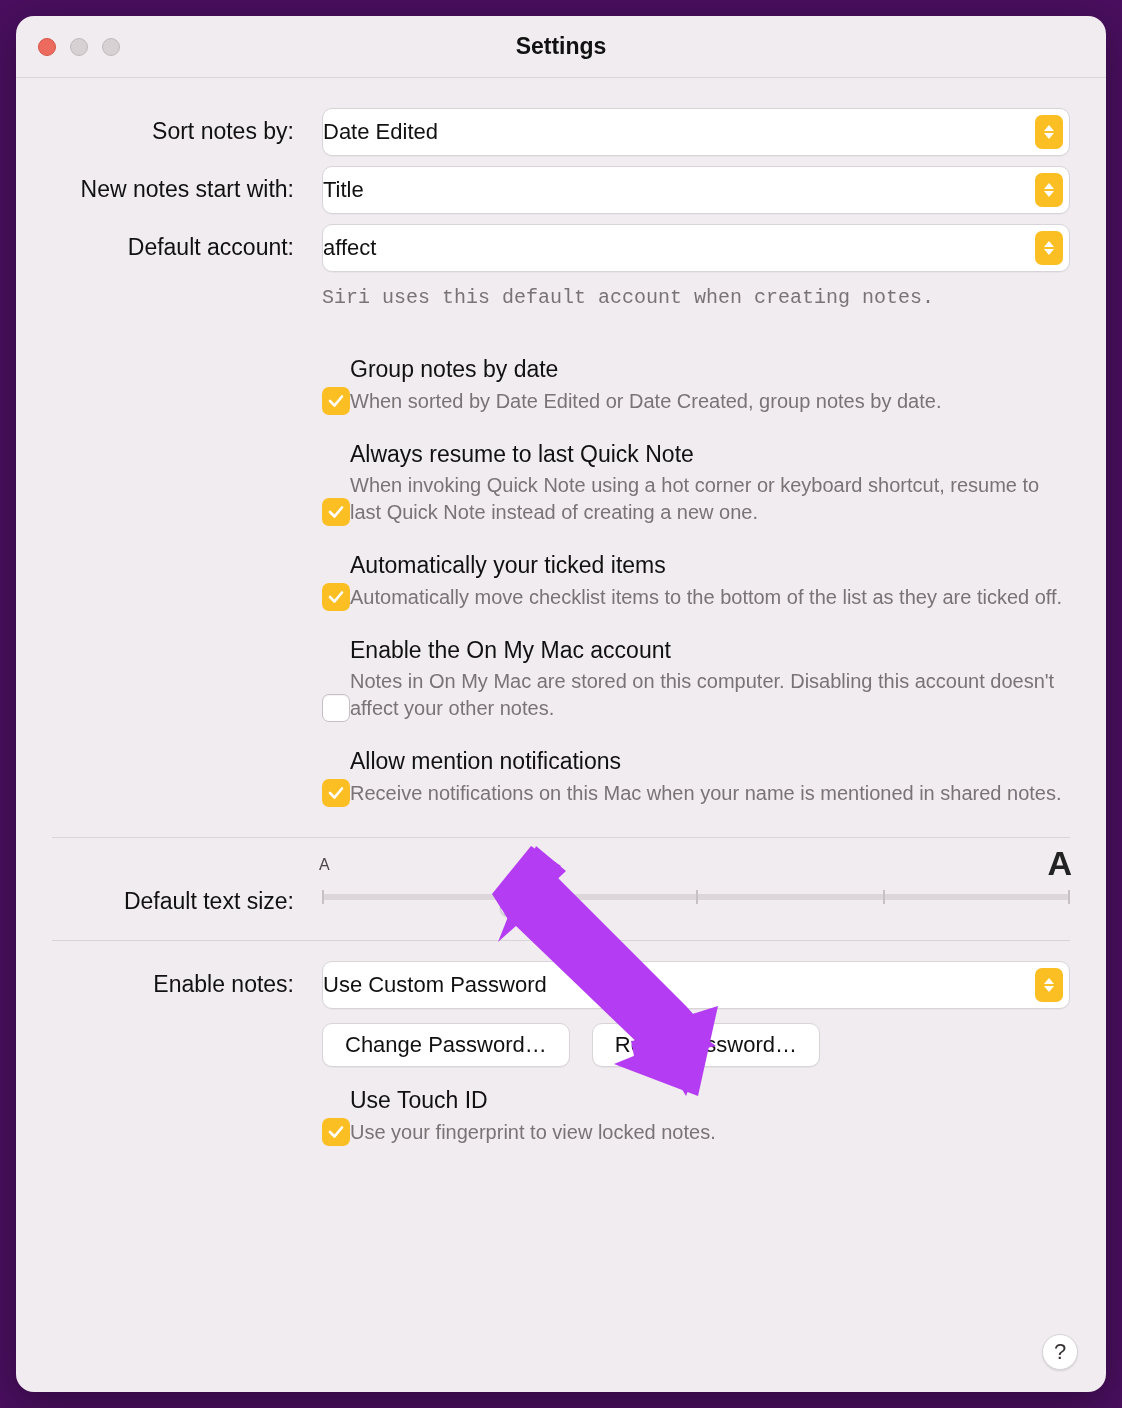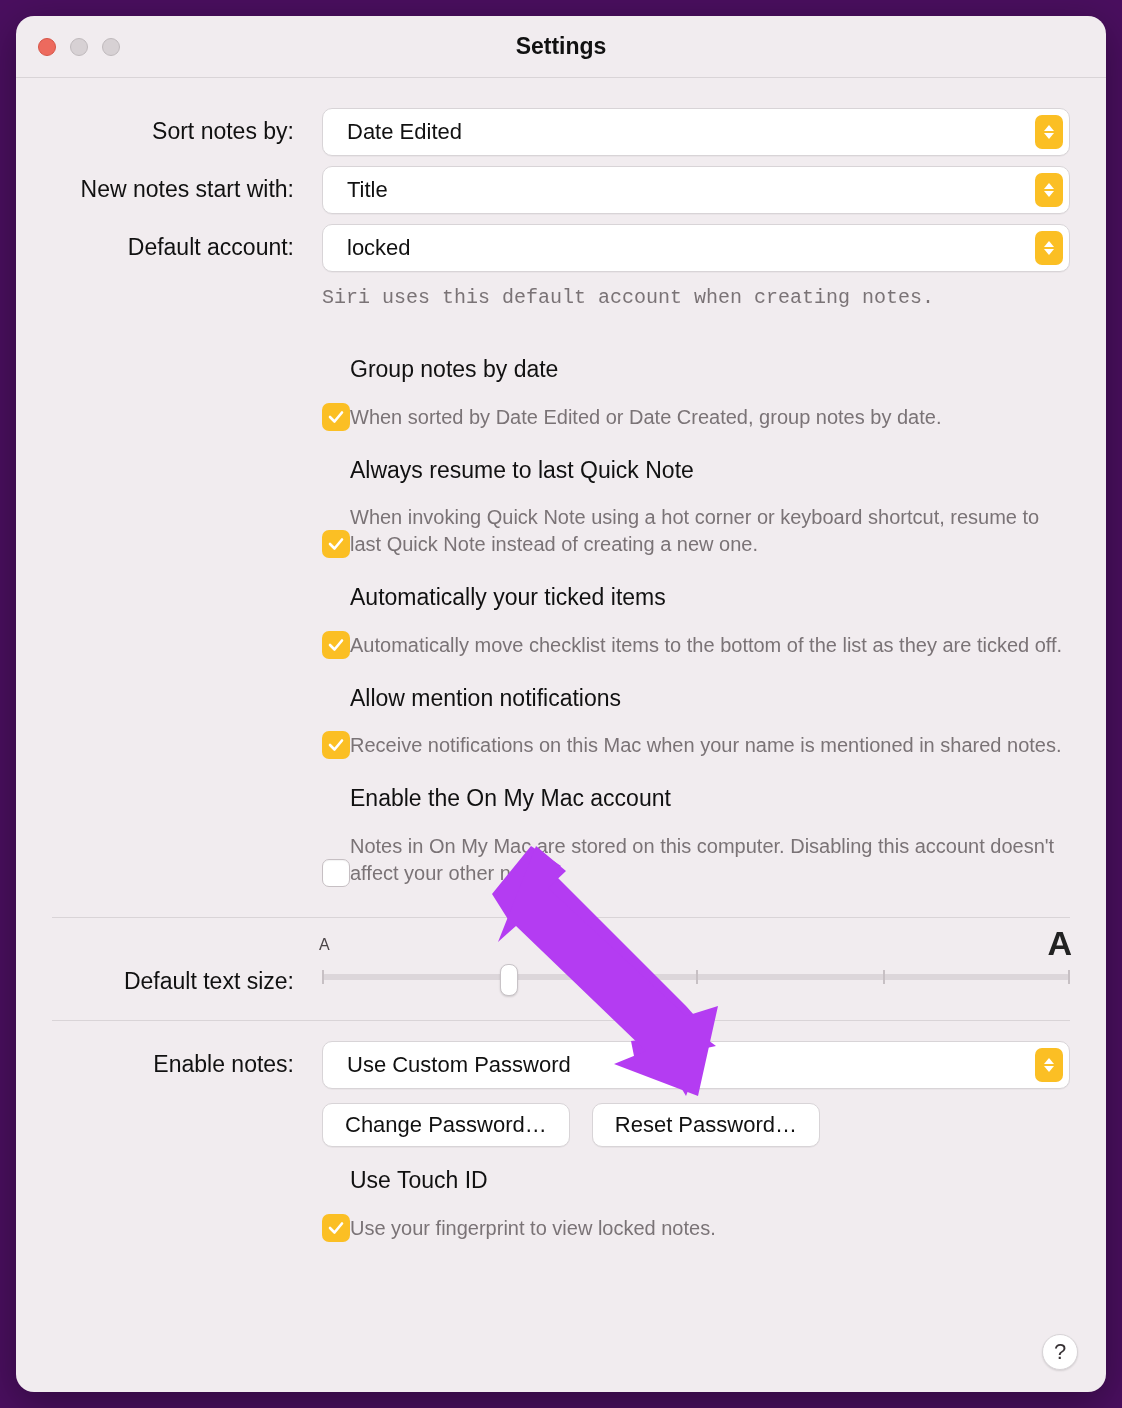--- a/index.html
+++ b/index.html
@@ -32,21 +32,21 @@
   .tl.gray { background:#d7d1d4; border:1px solid #c0babd; }
   .title { font-size:23px; font-weight:700; color:#111;text-align:center; }
   .content { padding:30px 36px 10px 36px; }
   .row { display:flex; align-items:flex-start; margin-bottom:10px; }
   .label-col { width:270px; text-align:right; padding-right:28px; padding-top:10px; font-size:23px; color:#111; }
   .field-col { flex:1; }
   .popup {
     display:flex; align-items:center; justify-content:space-between;
     width:100%; height:48px;
     background:#fff; border:1px solid #d8d4d7; border-radius:10px;
-    padding:0 6px 0 24px;
+    padding:0 6px 0 0;
     font-size:22px; color:#111;
     box-shadow:0 1px 0 rgba(0,0,0,.03);
   }
   .stepper {
     width:28px; height:34px; background:#fbbf24; border-radius:7px;
     display:flex; flex-direction:column; align-items:center; justify-content:center;
     gap:2px;
   }
   .stepper .tri { width:0; height:0; border-left:5px solid transparent; border-right:5px solid transparent; }
   .stepper .up { border-bottom:6px solid #fff; }
@@ -55,21 +55,21 @@
   .checkrow { display:flex; align-items:flex-end; gap:0; margin-top:26px; }
   .checkbox {
     width:28px; height:28px; border-radius:7px;
     display:flex; align-items:center; justify-content:center; flex-shrink:0;
     margin-top:2px;
   }
   .checkbox.checked { background:#fbbf24; }
   .checkbox.unchecked { background:#fff; border:1px solid #c6bfc3; box-shadow:inset 0 1px 1px rgba(0,0,0,.05); }
   .check-svg { width:18px; height:18px; }
   .checklabel { font-size:23px; color:#111; line-height:1.2; }
-  .checkdesc { font-size:20px; color:#7a7376; line-height:1.35; margin-top:20px; }
+  .checkdesc { font-size:20px; color:#7a7376; line-height:1.35; margin-top:4px; }
   .divider { height:1px; background:#d9d4d7; margin:30px 0 16px 0; }
   .slider-wrap { position:relative; height:62px; margin-bottom:8px; }
   .slider-track {
     position:absolute; left:0; right:0; top:40px; height:6px;
     background:#dcd6da; border-radius:3px;
   }
   .tick { position:absolute; top:36px; width:2px; height:14px; background:#c7c0c4; }
   .slider-thumb {
     position:absolute; top:30px; width:18px; height:32px;
     background:#fff; border:1px solid #c8c3c7; border-radius:8px;
@@ -129,21 +129,21 @@
               <span class="tri down"></span>
             </span>
         </div>
       </div>
     </div>
 
     <div class="row" style="margin-bottom:19px;">
       <div class="label-col">Default account:</div>
       <div class="field-col">
         <div class="popup">
-          <span>locked</span>
+          <span>affect</span>
           <span class="stepper">
               <span class="tri up"></span>
               <span class="tri down"></span>
             </span>
         </div>
         <div class="help" style="margin-top:12px;font-family:Liberation Mono, monospace;">Siri uses this default account when creating notes.</div>
       </div>
     </div>
 
     <div class="row" style="margin-top:8px;">
@@ -180,36 +180,36 @@
                 <polyline points="4 12 10 18 20 6" fill="none" stroke="#fff" stroke-width="3.5" stroke-linecap="round" stroke-linejoin="round"></polyline>
               </svg>
           </div>
           <div>
             <div class="checklabel">Automatically your ticked items</div>
             <div class="checkdesc">Automatically move checklist items to the bottom of the list as they are ticked off.</div>
           </div>
         </div>
 
         <div class="checkrow">
+          <div class="checkbox unchecked"></div>
+          <div>
+            <div class="checklabel">Enable the On My Mac account</div>
+            <div class="checkdesc">Notes in On My Mac are stored on this computer. Disabling this account doesn't affect your other notes.</div>
+          </div>
+        </div>
+
+        <div class="checkrow">
           <div class="checkbox checked">
             <svg class="check-svg" viewBox="0 0 24 24">
                 <polyline points="4 12 10 18 20 6" fill="none" stroke="#fff" stroke-width="3.5" stroke-linecap="round" stroke-linejoin="round"></polyline>
               </svg>
           </div>
           <div>
             <div class="checklabel">Allow mention notifications</div>
             <div class="checkdesc">Receive notifications on this Mac when your name is mentioned in shared notes.</div>
-          </div>
-        </div>
-
-        <div class="checkrow">
-          <div class="checkbox unchecked"></div>
-          <div>
-            <div class="checklabel">Enable the On My Mac account</div>
-            <div class="checkdesc">Notes in On My Mac are stored on this computer. Disabling this account doesn't affect your other notes.</div>
           </div>
         </div>
 
       </div>
     </div>
 
     <div class="divider"></div>
 
     <div class="row" style="align-items:center;">
       <div class="label-col" style="padding-top:26px;">Default text size:</div>

